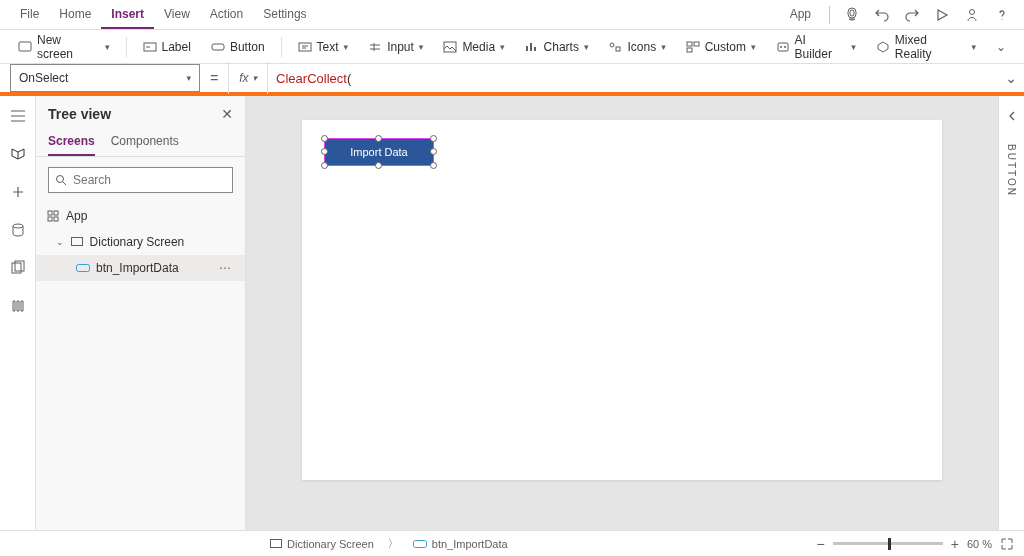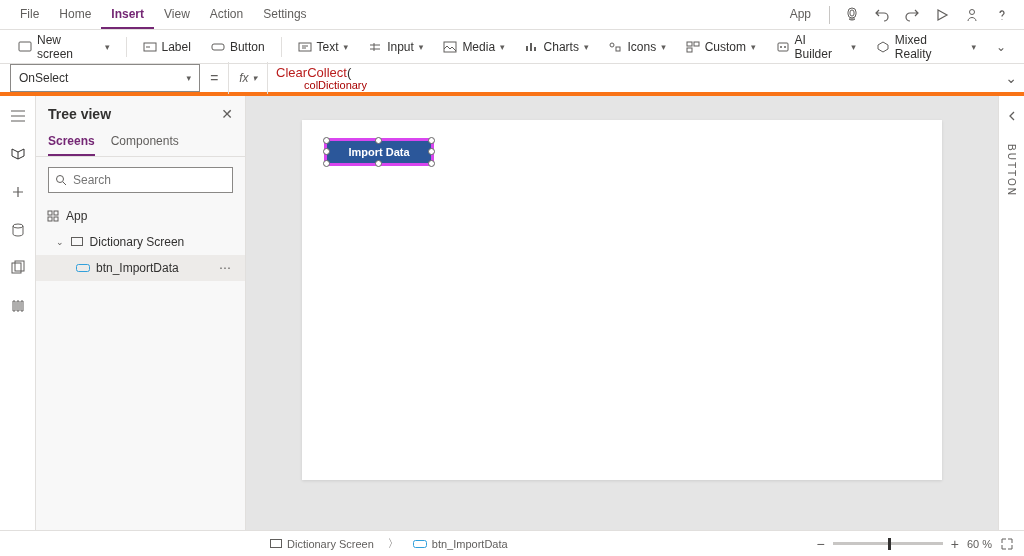--- a/index.html
+++ b/index.html
@@ -45,21 +45,21 @@
   .tree-body { flex:1; overflow:auto; }
   .tree-row { display:flex; align-items:center; height:26px; padding:0 10px; gap:6px; cursor:pointer; font-size:12px;}
   .tree-row.indented { padding-left:20px; }
   .tree-row.indented2 { padding-left:40px; background:#edebe9; justify-content:space-between;}
   .tree-row.indented2 .left { display:flex; align-items:center; gap:6px;}
   .tree-icon { width:14px; height:14px; display:inline-flex; align-items:center; justify-content:center; color:#605e5c;}
   .ellipsis { color:#605e5c; cursor:pointer; padding:0 4px;}
 
   .canvas-area { flex:1; background:#e5e5e5; position:relative; display:flex; align-items:flex-start; justify-content:center; padding:24px 20px;}
   .canvas { background:#fff; width:640px; height:360px; position:relative; box-shadow:0 1px 3px rgba(0,0,0,0.1);}
-  .sel-btn { position:absolute; left:22px; top:18px; width:110px; height:28px; background:#2b579a; color:#fff; display:flex; align-items:center; justify-content:center; font-size:11px; font-weight:700; border:3px solid #d946ef;}
+  .sel-btn { position:absolute; left:22px; top:18px; width:110px; height:28px; background:#2b579a; color:#fff; display:flex; align-items:center; justify-content:center; font-size:11px; font-weight:400; border:1px solid #d946ef;}
   .handle { position:absolute; width:7px; height:7px; background:#fff; border:1px solid #666; border-radius:50%; }
   .h-tl{top:-4px;left:-4px}.h-tr{top:-4px;right:-4px}.h-bl{bottom:-4px;left:-4px}.h-br{bottom:-4px;right:-4px}
   .h-t{top:-4px;left:50%;margin-left:-4px}.h-b{bottom:-4px;left:50%;margin-left:-4px}
   .h-l{left:-4px;top:50%;margin-top:-4px}.h-r{right:-4px;top:50%;margin-top:-4px}
 
   .right-rail { width:26px; border-left:1px solid #e1dfdd; display:flex; flex-direction:column; align-items:center; padding-top:8px; gap:10px; }
   .right-rail .vlabel { writing-mode:vertical-rl; font-size:10px; letter-spacing:2px; color:#605e5c; margin-top:6px;}
 
   .statusbar { height:26px; border-top:1px solid #e1dfdd; display:flex; align-items:center; padding:0 10px; gap:14px; font-size:11px; color:#605e5c;}
   .statusbar .spacer{flex:1;}
@@ -236,21 +236,20 @@
     <span>OnSelect</span>
     <span class="chev">▾</span>
   </div>
   <div class="eq">=</div>
   <div class="fx">
       <span>fx</span>
       <span class="chev">▾</span>
     </div>
   <div class="formula-input">
     <div><span class="fn">ClearCollect</span><span class="punc">(</span></div>
-    <div class="line2">colDictionary</div>
   </div>
   <div class="formula-expand">
       <span class="chev" style="font-size:14px;">⌄</span>
     </div>
 </div>
 
 <div class="main">
   <div class="rail">
     <div class="rail-icon">
         <svg width="16" height="14" viewBox="0 0 16 14">

